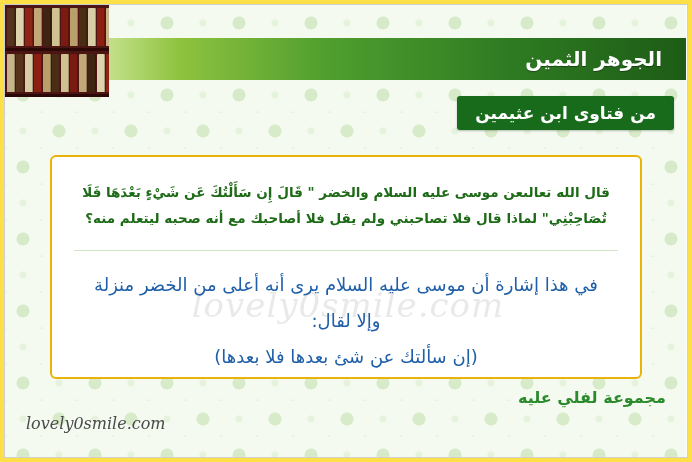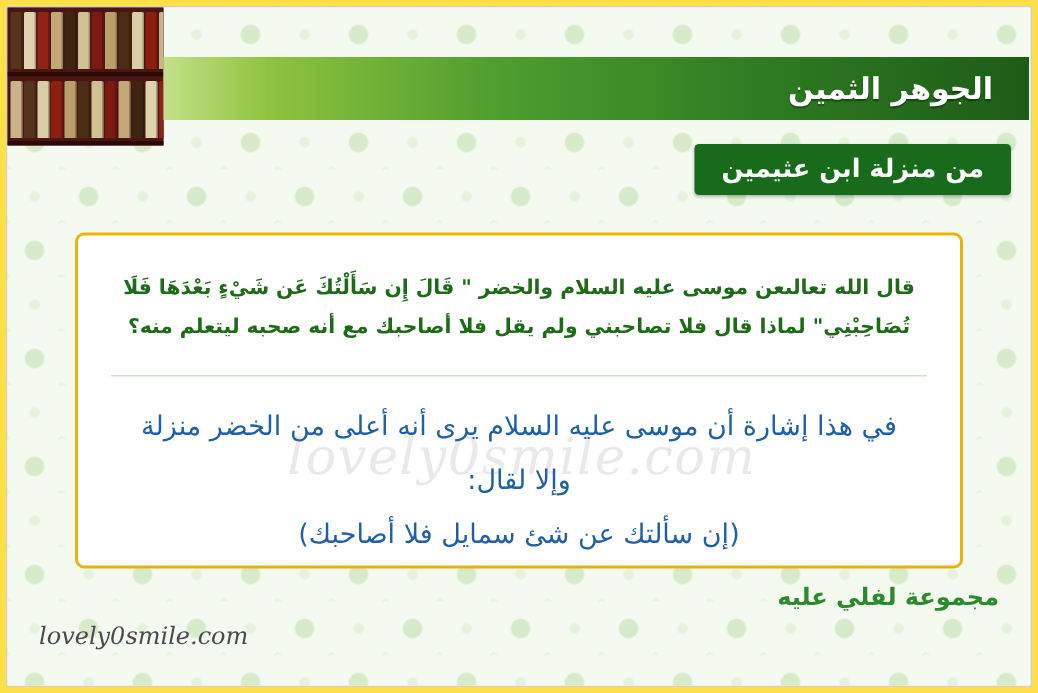--- a/index.html
+++ b/index.html
@@ -256,30 +256,30 @@
         <span class="book" style="background:#c9b48a"></span>
       </div>
     </div>
   </div>
 
   <div class="title-bar">
     <span class="title-text">الجوهر الثمين</span>
   </div>
 
   <div class="sub-label">
-    <span class="sub-text">من منزلة ابن عثيمين</span>
+    <span class="sub-text">من فتاوى ابن عثيمين</span>
   </div>
 
   <div class="card">
     <div class="q-block">
       <p class="q-text">قال الله تعالىعن موسى عليه السلام والخضر " قَالَ إِن سَأَلْتُكَ عَن شَيْءٍ بَعْدَهَا فَلَا تُصَاحِبْنِي" لماذا قال فلا تصاحبني ولم يقل فلا أصاحبك مع أنه صحبه ليتعلم منه؟</p>
     </div>
     <div class="divider"></div>
     <div class="a-block">
       <p class="a-text">في هذا إشارة أن موسى عليه السلام يرى أنه أعلى من الخضر منزلة وإلا لقال:</p>
-      <p class="a-text">(إن سألتك عن شئ سمايل فلا أصاحبك)</p>
+      <p class="a-text">(إن سألتك عن شئ بعدها فلا بعدها)</p>
     </div>
     <div class="watermark">lovely0smile.com</div>
   </div>
 
   <div class="footer-ar">مجموعة لفلي عليه</div>
   <div class="footer-en">lovely0smile.com</div>
 </div>
 
 </body></html>

